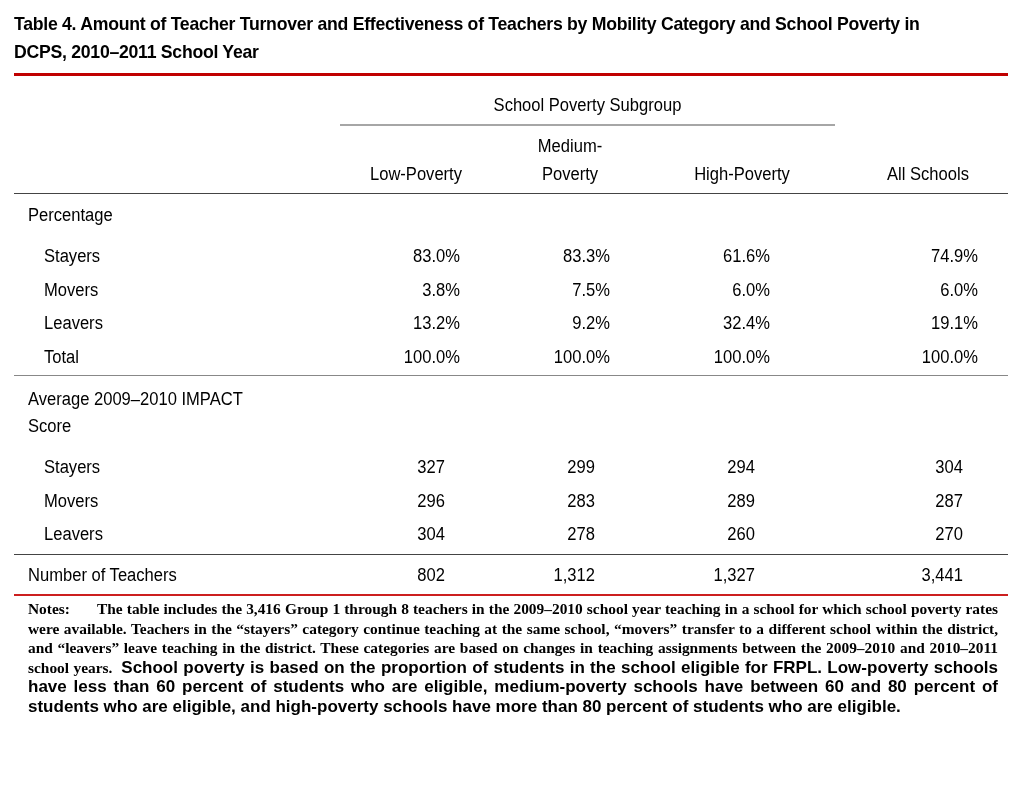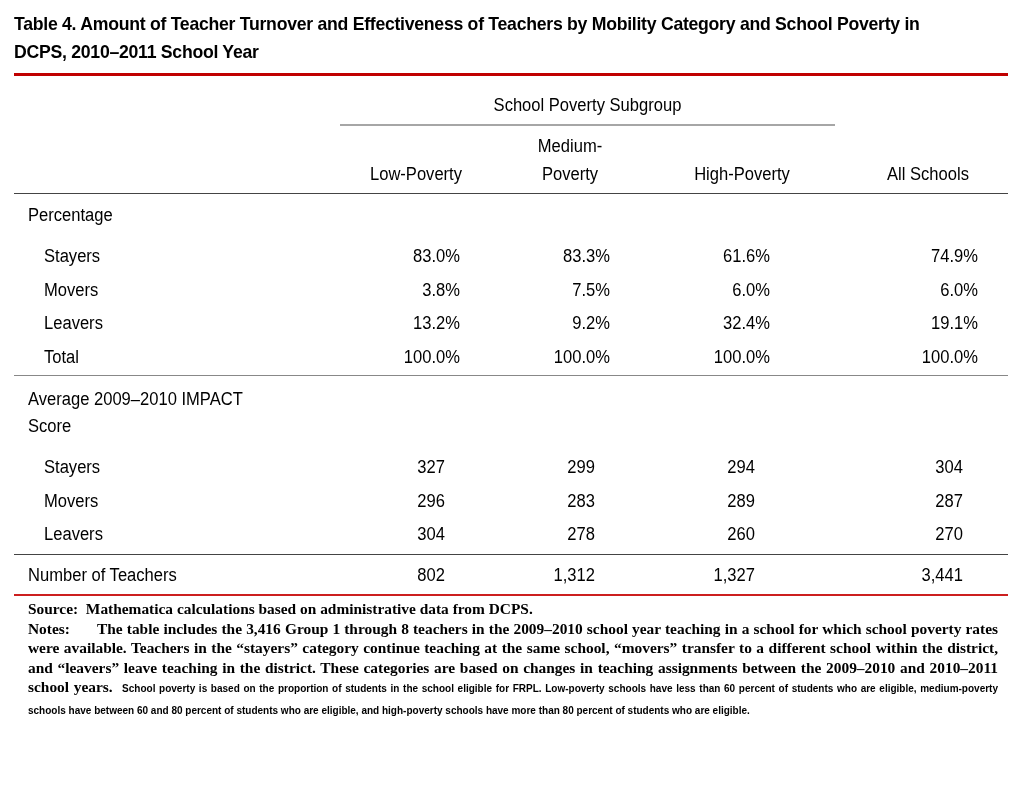--- a/index.html
+++ b/index.html
@@ -22,21 +22,21 @@
     .num { text-align: right; transform-origin: right top; }
     .ctr { text-align: center; transform-origin: center top; }
 
     .notes {
       position: absolute; left: 28px; top: 599px; width: 970px;
       font-family: "Liberation Serif", serif; font-weight: bold; font-size: 15.4px; line-height: 19.5px;
       text-align: justify;
     }
     .notes .row { display: block; }
     .notes .lbl { display: inline-block; width: 69px; }
-    .notes .sans { font-family: "Liberation Sans", sans-serif; font-size: 10px; }
+    .notes .sans { font-family: "Liberation Sans", sans-serif; font-size: 17px; }
   </style>
 </head>
 <body>
 
 <div class="page">
 
   <div class="title">Table 4. Amount of Teacher Turnover and Effectiveness of Teachers by Mobility Category and School Poverty in DCPS, 2010–2011 School Year</div>
   <div class="red-rule" style="top:73px;"></div>
 
   <div class="t ctr" style="left:340px; top:94px; width:495px;">School Poverty Subgroup</div>
@@ -114,17 +114,16 @@
     <div class="t" style="left:28px; top:564px;">Number of Teachers</div>
     <div class="t num" style="left:325px; top:564px; width:120px;">802</div>
     <div class="t num" style="left:475px; top:564px; width:120px;">1,312</div>
     <div class="t num" style="left:635px; top:564px; width:120px;">1,327</div>
     <div class="t num" style="left:843px; top:564px; width:120px;">3,441</div>
   </div>
 
   <div class="red-rule thin" style="top:594px;"></div>
 
   <div class="notes">
-    <span class="row"><span>Source:</span>&nbsp;&nbsp;<span>Mathematica calculations based on administrative data from DCPS.</span></span>
     <span class="row"><span class="lbl">Notes:</span><span>The table includes the 3,416 Group 1 through 8 teachers in the 2009–2010 school year teaching in a school for which school poverty rates were available.  Teachers in the “stayers” category continue teaching at the same school, “movers” transfer to a different school within the district, and “leavers” leave teaching in the district. These categories are based on changes in teaching assignments between the 2009–2010 and 2010–2011 school years.</span>&nbsp; <span class="sans">School poverty is based on the proportion of students in the school eligible for FRPL. Low-poverty schools have less than 60 percent of students who are eligible, medium-poverty schools have between 60 and 80 percent of students who are eligible, and high-poverty schools have more than 80 percent of students who are eligible.</span></span>
   </div>
 
 </div>
 
 </body></html>

